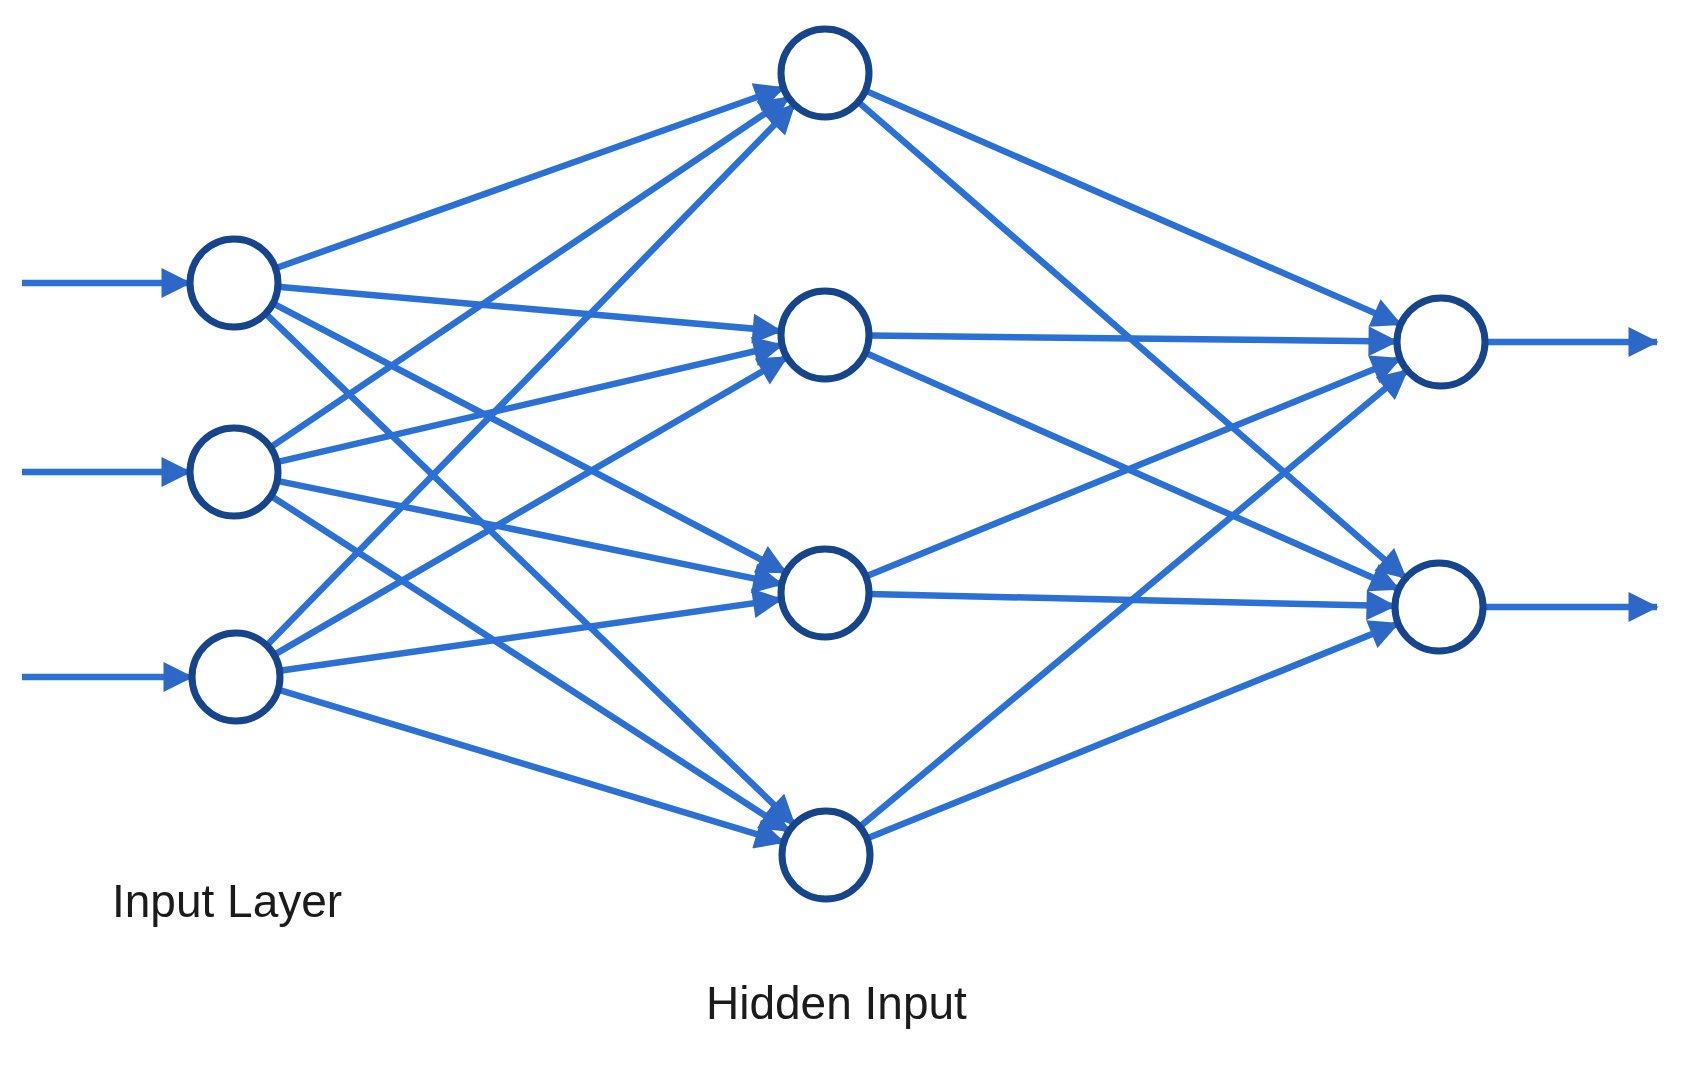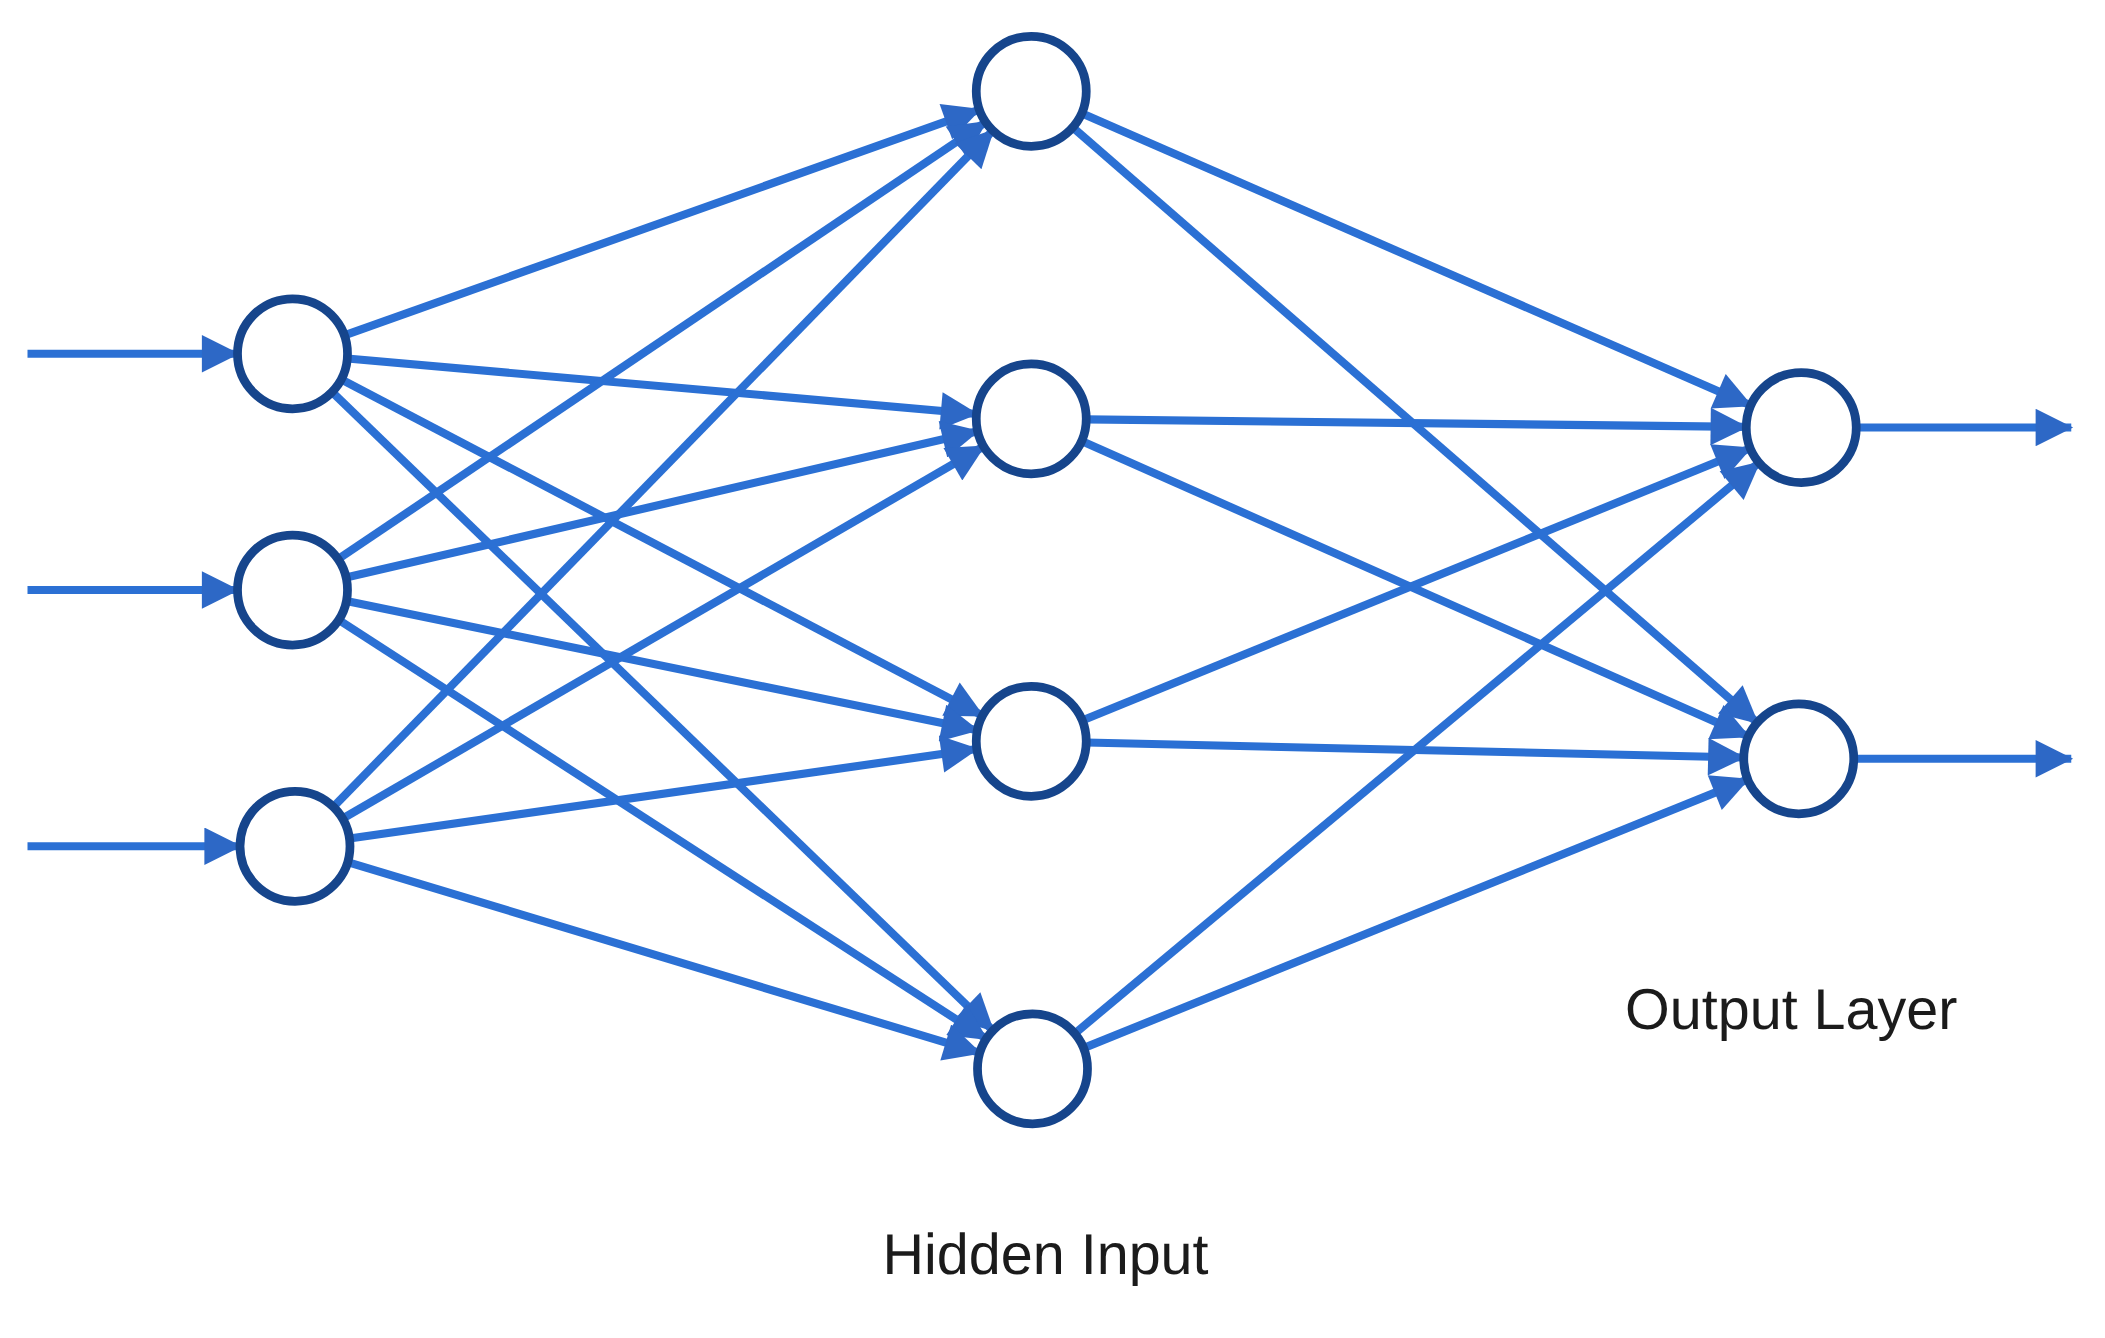--- a/index.html
+++ b/index.html
@@ -80,18 +80,18 @@
         <circle cx="236" cy="677" r="44" fill="#FFFFFF" stroke="#16458C" stroke-width="7"></circle>
         <circle cx="825" cy="73" r="44" fill="#FFFFFF" stroke="#16458C" stroke-width="7"></circle>
         <circle cx="825" cy="335" r="44" fill="#FFFFFF" stroke="#16458C" stroke-width="7"></circle>
         <circle cx="825" cy="593" r="44" fill="#FFFFFF" stroke="#16458C" stroke-width="7"></circle>
         <circle cx="826" cy="855" r="44" fill="#FFFFFF" stroke="#16458C" stroke-width="7"></circle>
         <circle cx="1441" cy="342" r="44" fill="#FFFFFF" stroke="#16458C" stroke-width="7"></circle>
         <circle cx="1439" cy="607" r="44" fill="#FFFFFF" stroke="#16458C" stroke-width="7"></circle>
       </g>
   </svg>
 
+  <div class="layer-label" id="label-input">Input Layer</div>
 
   <div class="layer-label" id="label-hidden">Hidden Input</div>
 
-  <div class="layer-label" id="label-output">Output Layer</div>
 
 </div>
 
 </body></html>

